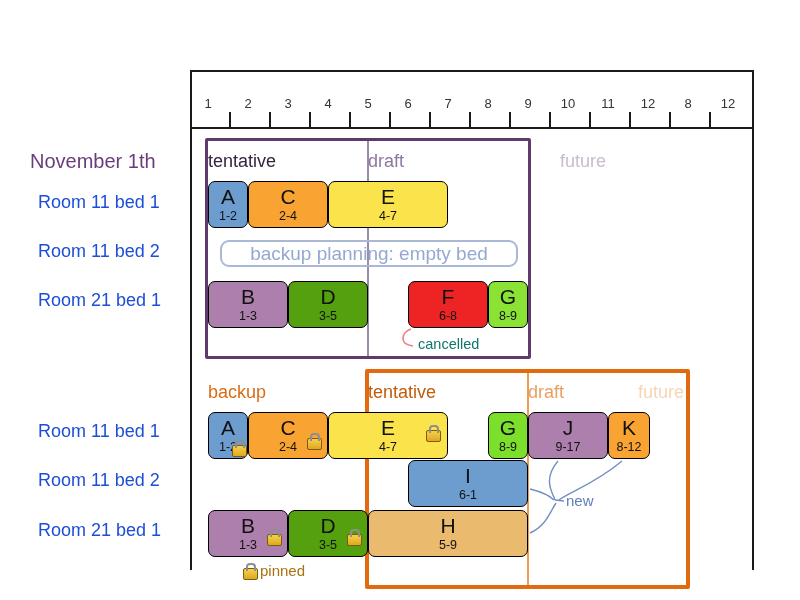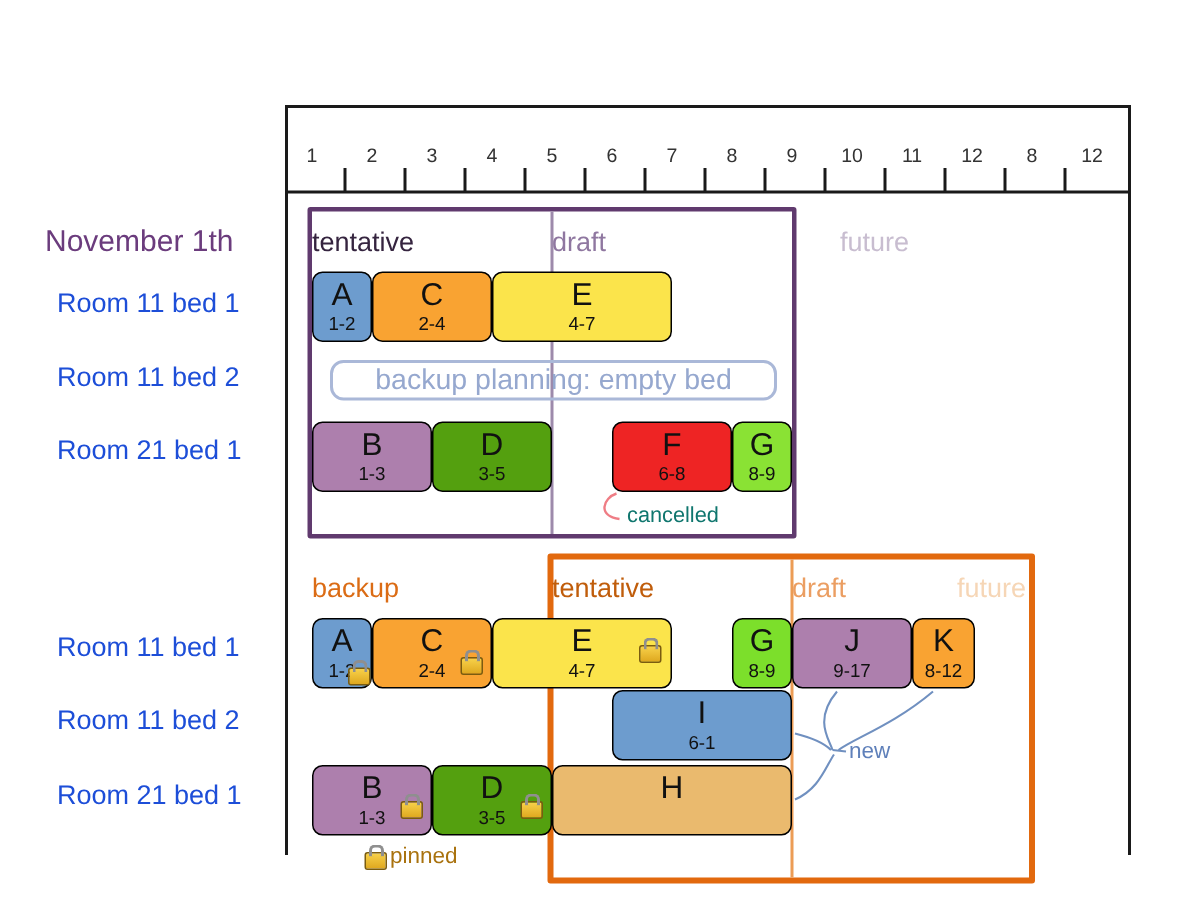--- a/index.html
+++ b/index.html
@@ -166,20 +166,21 @@
     <span class="br">1-3</span>
     <span class="lock" style="right:5px; bottom:10px;"></span>
   </div>
   <div class="block" style="left:288px; top:510px; width:80px; background:#54a00f;">
     <span class="bl">D</span>
     <span class="br">3-5</span>
     <span class="lock" style="right:5px; bottom:10px;"></span>
   </div>
   <div class="block" style="left:368px; top:510px; width:160px; background:#eaba6e;">
     <span class="bl">H</span>
+    <span class="br">5-9</span>
   </div>
 
   <div class="note" style="left:566px; top:492px; font-size:15px; color:#5f80ba;">new</div>
 
   <span class="lock" style="left:243px; top:568px;"></span>
   <div class="note" style="left:260px; top:562px; font-size:15px; color:#a9720e;">pinned</div>
 
   <svg class="overlay" width="800" height="600">
     <path d="M411,329 C402,332 398,344 413,346" stroke="#ef7d85" stroke-width="1.6" fill="none"></path>
     <g stroke="#7090c0" stroke-width="1.4" fill="none">

